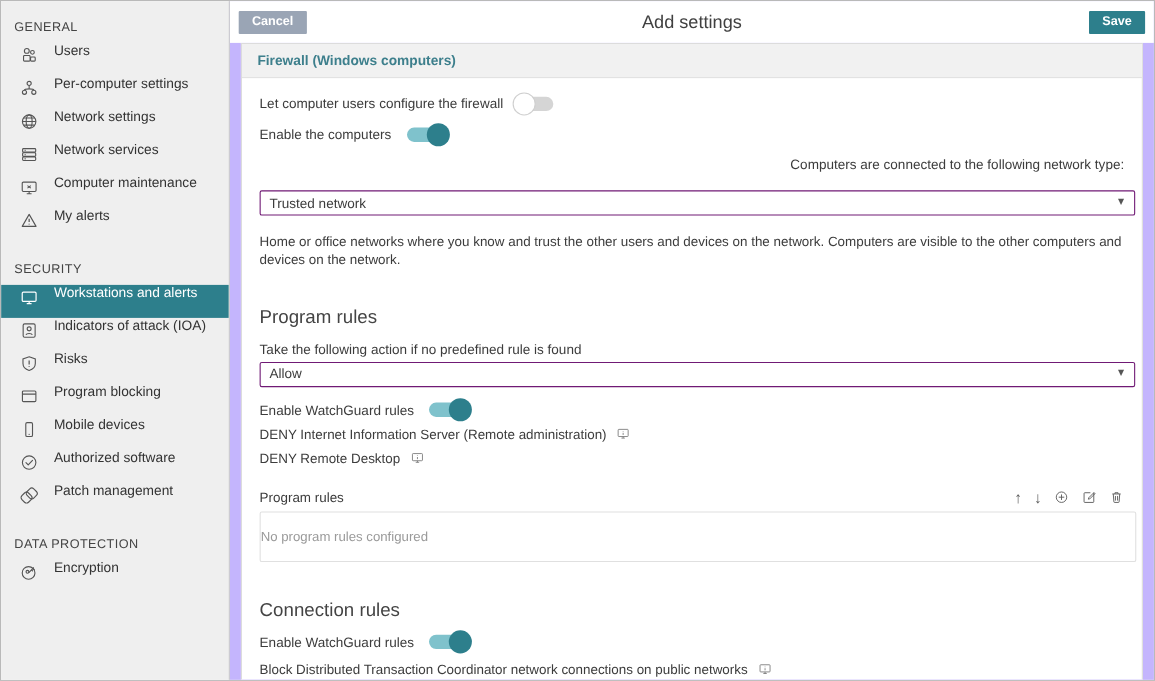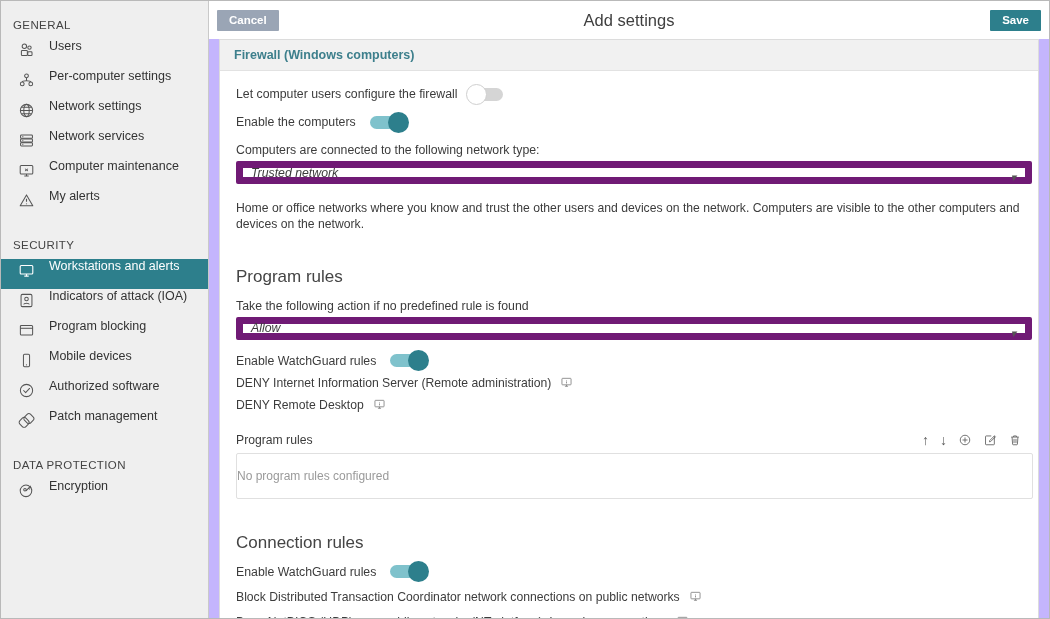--- a/index.html
+++ b/index.html
@@ -82,25 +82,25 @@
     margin-left:14px;cursor:pointer;flex:none;
   }
   .toggle.off{background:#d5d5d5;}
   .toggle.on{background:#7fc2cc;}
   .toggle .knob{
     position:absolute;top:-4px;width:21px;height:21px;border-radius:50%;
   }
   .toggle.off .knob{left:-5px;background:#ffffff;border:1px solid #cfcfcf;box-sizing:border-box;}
   .toggle.on  .knob{right:-7px;background:#2d7f8c;}
 
-  .field-label{font-size:12.3px;color:#3c3c3c;margin:14px 0 4px 0;}
+  .field-label{font-size:12.3px;color:#3c3c3c;margin:14px 0 16px 0;text-align:right;}
   .select{
-    width:796px;height:23px;border:7px solid #701a75;border-radius:2px;
+    width:796px;height:23px;border:1px solid #701a75;border-radius:2px;
     background:#fff;box-sizing:border-box;display:flex;align-items:center;
-    padding:0 8px;font-size:12.3px;color:#3c3c3c;position:relative;cursor:pointer;font-style:italic;
+    padding:0 8px;font-size:12.3px;color:#3c3c3c;position:relative;cursor:pointer;
   }
   .select .chev{position:absolute;right:9px;top:4px;color:#555;font-size:11px;line-height:1;}
   .helper{
     font-size:12.2px;color:#3c3c3c;margin-top:16px;line-height:1.35;
   }
 
   .section-title{
     font-size:17px;color:#444;margin:34px 0 12px 0;font-weight:normal;
   }
   .rule-line{
@@ -215,20 +215,29 @@
       <span class="ic">
         <svg width="17" height="17" viewBox="0 0 20 20" fill="none" stroke="#555" stroke-width="1.2">
           <rect x="3.6" y="2.8" width="12.8" height="14.4" rx="1.6"></rect>
           <circle cx="10" cy="8.2" r="2.1"></circle>
             <path d="M6.6 14.6c.6-2 6.2-2 6.8 0"></path>
         </svg>
       </span>
       <span class="lbl">Indicators of attack (IOA)</span>
     </div>
 
+    <div class="nav-item">
+      <span class="ic">
+        <svg width="17" height="17" viewBox="0 0 20 20" fill="none" stroke="#555" stroke-width="1.2">
+          <path d="M10 2.8 16.6 5v5c0 4-3.2 6.4-6.6 7.4C6.6 16.4 3.4 14 3.4 10V5z"></path>
+          <path d="M10 6.8v4.2M10 12.8v.9" stroke-width="1.3"></path>
+        </svg>
+      </span>
+      <span class="lbl">Risks</span>
+    </div>
 
     <div class="nav-item">
       <span class="ic">
         <svg width="17" height="17" viewBox="0 0 20 20" fill="none" stroke="#555" stroke-width="1.2">
           <rect x="2.8" y="4" width="14.4" height="11.4" rx="1.2"></rect>
           <path d="M2.8 7.4h14.4"></path>
         </svg>
       </span>
       <span class="lbl">Program blocking</span>
     </div>

